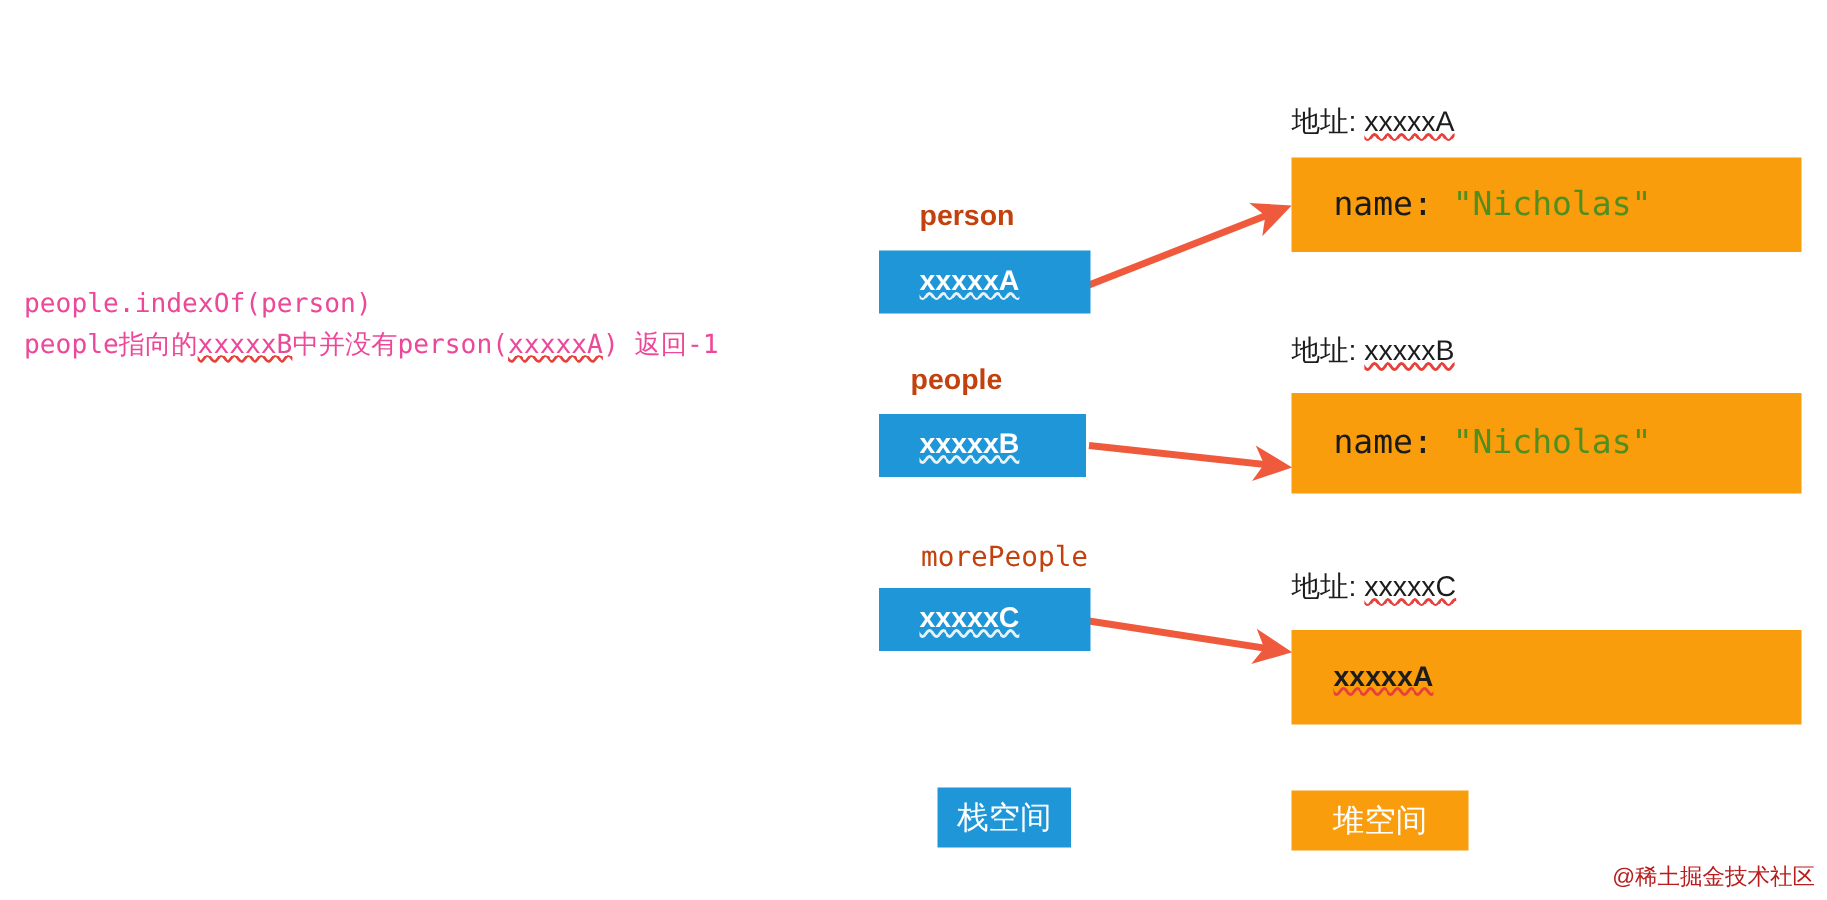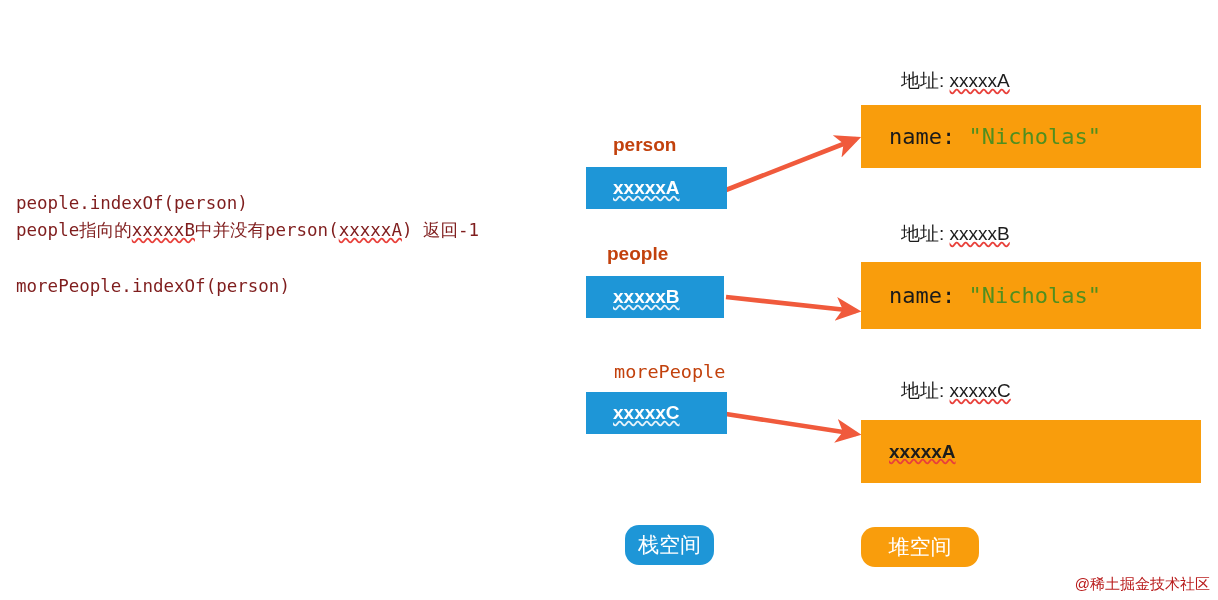--- a/index.html
+++ b/index.html
@@ -17,21 +17,21 @@
     background: #ffffff;
     overflow: hidden;
   }
 
   
   .code-block {
     position: absolute;
     font-family: "DejaVu Sans Mono", "Liberation Mono", monospace;
     font-size: 17.5px;
     line-height: 27px;
-    color: #7f1d1d;
+    color: #ec4899;
     white-space: nowrap;
     letter-spacing: 0px;
   }
   #code-group-1 { left: 16px; top: 190px; }
   #code-group-2 { left: 16px; top: 273px; }
 
   .sq {
     text-decoration: underline wavy #e8403a;
     text-decoration-skip-ink: none;
     -webkit-text-decoration: underline wavy #e8403a;
@@ -71,21 +71,20 @@
     white-space: nowrap;
   }
 
   
   .addr-label {
     position: absolute;
     font-family: "Liberation Sans", sans-serif;
     font-size: 19px;
     color: #1c1c1c;
     white-space: nowrap;
-    margin-left: 40px;
   }
   .heap-box {
     position: absolute;
     background: #f99d0c;
     display: flex;
     align-items: center;
   }
   .heap-box .content {
     font-family: "DejaVu Sans Mono", "Liberation Mono", monospace;
     font-size: 22px;
@@ -104,21 +103,20 @@
   
   .legend-box {
     position: absolute;
     display: flex;
     align-items: center;
     justify-content: center;
     color: #ffffff;
     font-family: "Liberation Sans", sans-serif;
     font-size: 21px;
     white-space: nowrap;
-    border-radius: 14px;
   }
   #legend-stack { background: #1e96d7; }
   #legend-heap  { background: #f99d0c; }
 
   
   #arrow-layer {
     position: absolute;
     left: 0; top: 0;
     width: 1218px; height: 600px;
     pointer-events: none;
@@ -149,21 +147,20 @@
     <line x1="726" y1="190" x2="856" y2="139" stroke="#f05a3c" stroke-width="4.6" marker-end="url(#arrowhead)"></line>
     <line x1="726" y1="297" x2="856" y2="311" stroke="#f05a3c" stroke-width="4.6" marker-end="url(#arrowhead)"></line>
     <line x1="726" y1="414" x2="856" y2="434" stroke="#f05a3c" stroke-width="4.6" marker-end="url(#arrowhead)"></line>
   </svg>
 
   <div class="code-block" id="code-group-1">
       <div><span>people.indexOf(person)</span></div>
       <div><span>people指向的</span><span class="sq">xxxxxB</span><span>中并没有person(</span><span class="sq">xxxxxA</span><span>) 返回-1</span></div>
     </div>
   <div class="code-block" id="code-group-2">
-      <div><span>morePeople.indexOf(person)</span></div>
     </div>
 
   <div class="stack-label" id="stack-label-0" style="left:613px; top:134px;">person</div>
   <div class="stack-box" id="stack-box-0" style="left:586px; top:167px; width:141px; height:42px;">
     <span class="val sq-light">xxxxxA</span>
   </div>
 
   <div class="stack-label" id="stack-label-1" style="left:607px; top:243px;">people</div>
   <div class="stack-box" id="stack-box-1" style="left:586px; top:276px; width:138px; height:42px;">
     <span class="val sq-light">xxxxxB</span>

